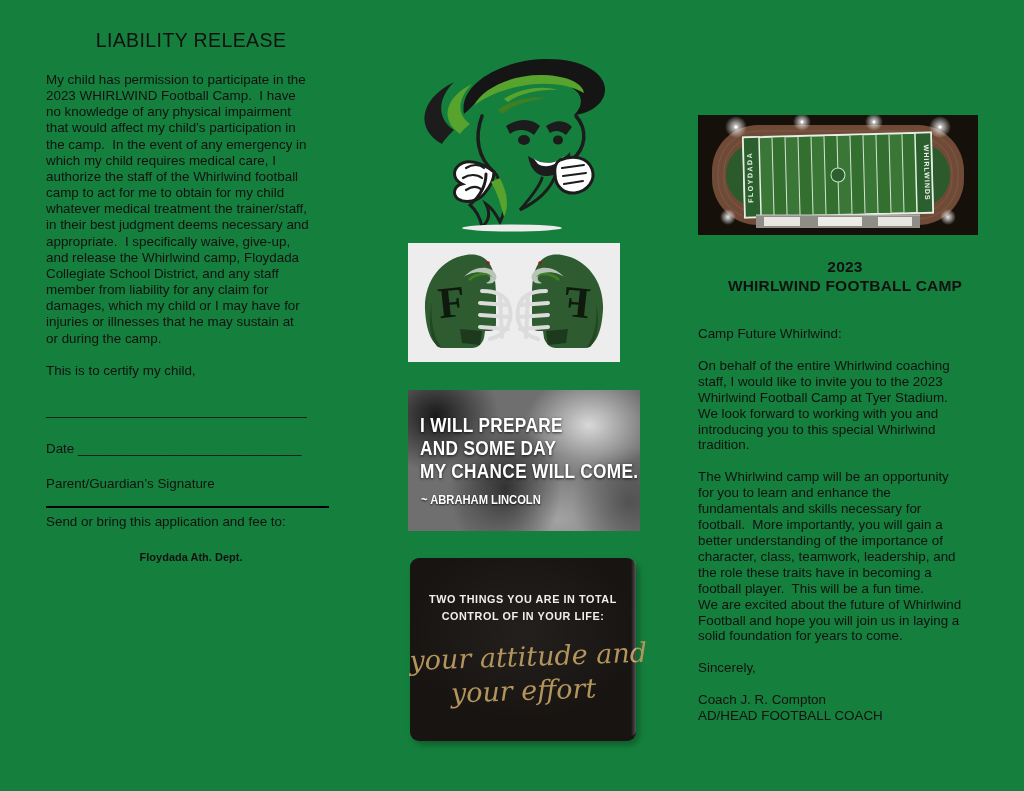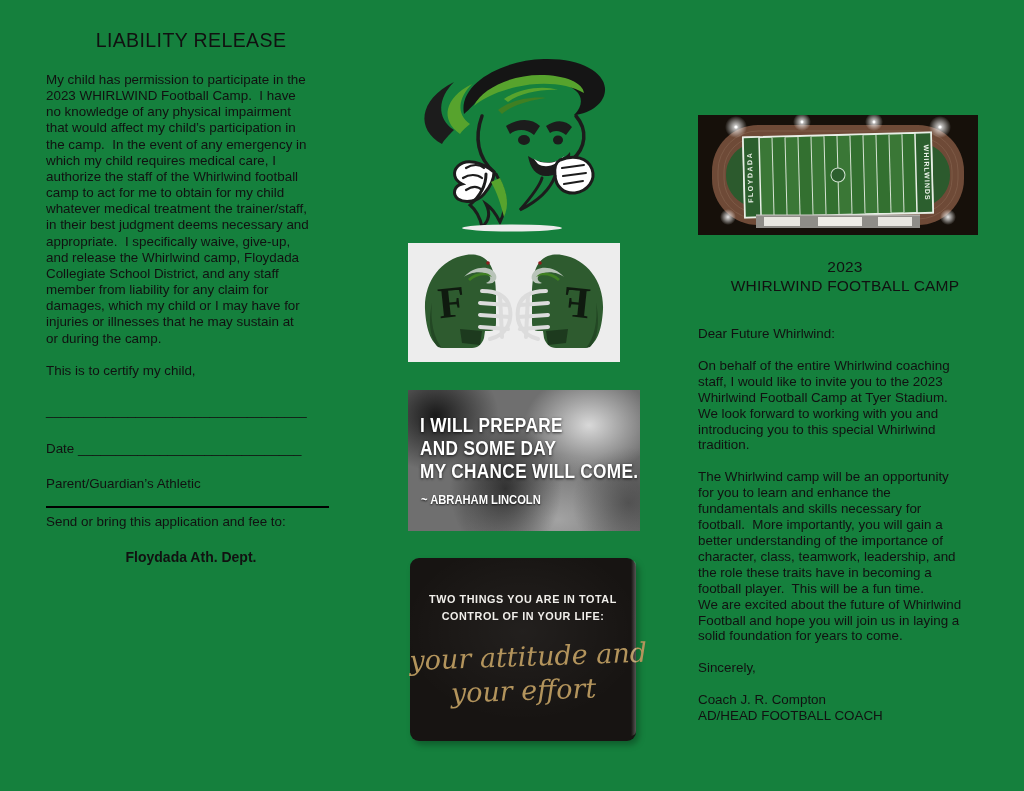--- a/index.html
+++ b/index.html
@@ -13,21 +13,21 @@
   .col-left { position:absolute; left:46px; top:29px; width:290px; font-size:13.4px; line-height:16.15px; }
   .liability-title { font-size:19.5px; font-weight:400; letter-spacing:0.4px; text-align:center; margin:0 0 21px 0; line-height:22px; }
   .certify { margin-top:16px; }
   .name-blank { margin-top:24px; }
   .date-line { margin-top:22px; }
   .sig-label { margin-top:19px; }
   .rule { border:none; border-top:2.5px solid #000; margin:14px 0 0 0; width:283px; }
   .send-heading { margin-top:6px; }
   .address { padding-left:48px; }
   .checks-heading { margin-top:22px; font-weight:700; font-size:14.6px; text-align:center; line-height:17px; }
-  .checks-payee { margin-top:19px; font-weight:700; font-size:14px; text-align:center; }
+  .checks-payee { margin-top:19px; font-weight:700; font-size:11px; text-align:center; }
 
   
   .mascot   { position:absolute; left:408px; top:44px;  width:212px; height:188px; }
   .helmets  { position:absolute; left:408px; top:243px; width:212px; height:119px; }
 
   .lincoln {
     position:absolute; left:408px; top:390px; width:232px; height:141px;
     background-color:#6f6f6f; overflow:hidden; color:#fff;
     background-image:
       radial-gradient(90px 80px at 12% 18%, rgba(10,10,10,.85), transparent 70%),
@@ -61,21 +61,21 @@
     letter-spacing:0.6px; transform:scaleX(0.94);
   }
   .attitude .script {
     margin-top:15px; color:#b3945c; font-family:"DejaVu Serif", serif; font-style:italic;
     font-size:27px; line-height:34px; transform:rotate(-2deg);
   }
 
   
   .stadium { position:absolute; left:698px; top:115px; width:280px; height:120px; }
   .col-right { position:absolute; left:698px; top:258px; width:294px; font-size:13.4px; line-height:15.9px; }
-  .camp-heading { text-align:center; font-size:15.5px; line-height:18.5px; font-weight:400; letter-spacing:0.2px; }
+  .camp-heading { text-align:center; font-size:15.5px; line-height:18.5px; font-weight:700; letter-spacing:0.2px; }
   .salutation { margin-top:31px; }
   .para { margin-top:16px; }
   .closing { margin-top:16px; }
   .sig-block { margin-top:16px; }
 </style>
 </head>
 <body>
 
 <div class="page">
 
@@ -94,21 +94,21 @@
 appropriate.  I specifically waive, give-up,
 and release the Whirlwind camp, Floydada
 Collegiate School District, and any staff
 member from liability for any claim for
 damages, which my child or I may have for
 injuries or illnesses that he may sustain at
 or during the camp.</div>
     <div class="certify">This is to certify my child,</div>
     <div class="name-blank pre">___________________________________</div>
     <div class="date-line pre">Date ______________________________</div>
-    <div class="sig-label">Parent/Guardian’s Athletic</div>
+    <div class="sig-label">Parent/Guardian’s Signature</div>
     <hr class="rule">
     <div class="send-heading">Send or bring this application and fee to:</div>
     <div class="checks-payee">Floydada Ath. Dept.</div>
   </section>
 
   <svg class="mascot" viewBox="0 0 212 188" xmlns="http://www.w3.org/2000/svg" aria-hidden="true">
     <path d="M34,100 C8,86 10,56 46,38 C30,54 28,74 46,86 C41,91 36,96 34,100Z" fill="#1c1c1c"></path>
     <path d="M52,90 C32,76 36,54 64,40 C50,54 48,70 62,80 C58,83 54,87 52,90Z" fill="#57a32d"></path>
     <path d="M56,70 C50,40 94,16 136,15 C172,14 196,28 197,44 C198,58 184,69 166,71 C178,59 175,45 152,39 C120,31 84,40 68,58 C62,65 58,68 56,70Z" fill="#151515"></path>
     <path d="M66,62 C74,44 104,31 132,31 C158,31 175,39 176,49 C160,39 132,37 108,43 C88,48 74,55 66,62Z" fill="#57a32d"></path>
@@ -225,21 +225,21 @@
     <circle cx="250" cy="102" r="8" fill="url(#lightglow)"></circle>
     <circle cx="38" cy="12" r="1.6" fill="#ffffff"></circle>
     <circle cx="104" cy="7" r="1.4" fill="#ffffff"></circle>
     <circle cx="176" cy="7" r="1.4" fill="#ffffff"></circle>
     <circle cx="242" cy="12" r="1.6" fill="#ffffff"></circle>
   </svg>
 
   <section class="col-right">
     <div class="camp-heading pre">2023
 WHIRLWIND FOOTBALL CAMP</div>
-    <div class="salutation">Dear Future Whirlwind:</div>
+    <div class="salutation">Camp Future Whirlwind:</div>
     <div class="para pre">On behalf of the entire Whirlwind coaching
 staff, I would like to invite you to the 2023
 Whirlwind Football Camp at Tyer Stadium.
 We look forward to working with you and
 introducing you to this special Whirlwind
 tradition.</div>
     <div class="para pre">The Whirlwind camp will be an opportunity
 for you to learn and enhance the
 fundamentals and skills necessary for
 football.  More importantly, you will gain a

